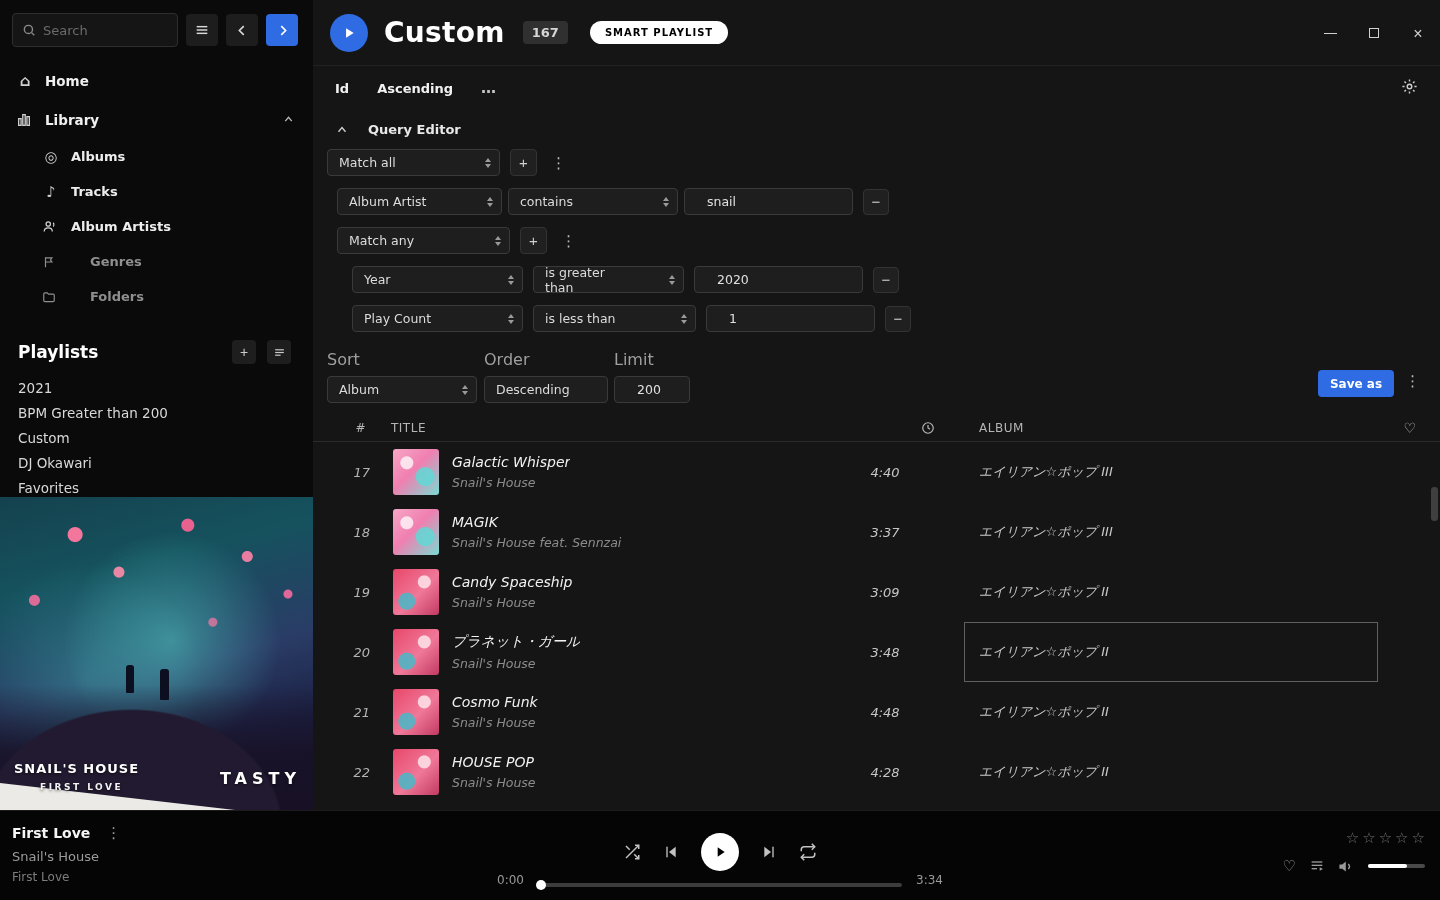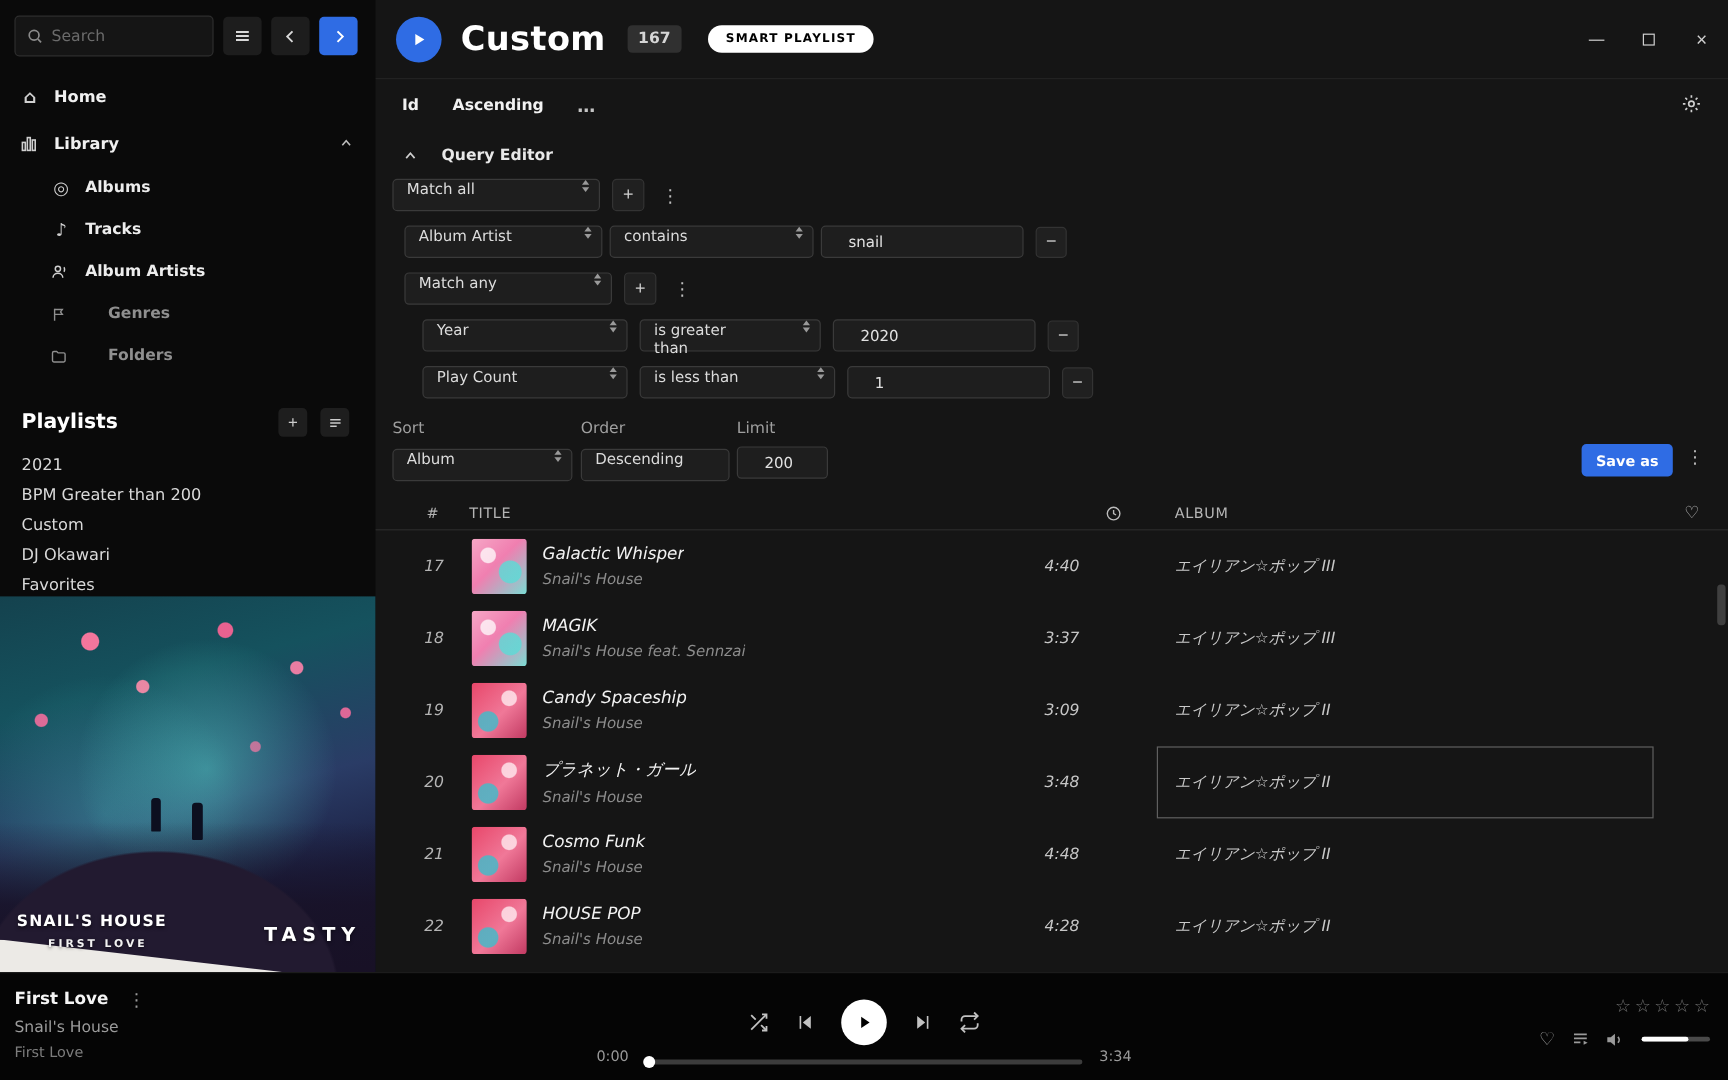--- a/index.html
+++ b/index.html
@@ -78,31 +78,31 @@
   .sort-toolbar { height:44px; display:flex; align-items:center; gap:28px; padding-left:22px; position:relative; }
   .sort-field, .sort-dir { font-size:13px; font-weight:bold; color:#f2f2f2; cursor:pointer; }
   .more-dots { color:#c4c4c4; font-size:15px; font-weight:bold; cursor:pointer; letter-spacing:1px; }
   .toolbar-gear { position:absolute; right:22px; top:12px; cursor:pointer; color:#cfcfcf; }
 
   .qe-head { display:flex; align-items:center; gap:19px; padding-left:22px; margin-top:12px; }
   .qe-collapse { background:none; border:none; color:#cfcfcf; cursor:pointer; padding:0; }
   .qe-title { font-size:13px; font-weight:600; color:#e8e8e8; }
 
   .qe-row { display:flex; align-items:center; margin-top:12px; }
-  .qsel { height:27px; display:inline-flex; align-items:flex-start; justify-content:space-between; background:#1e1e1e; border:1px solid #3a3a3a; border-radius:4px; padding:0 8px 0 11px; font-size:12.5px; color:#dcdcdc; cursor:pointer; flex:0 0 auto;gap:38px; }
+  .qsel { height:27px; display:inline-flex; align-items:center; justify-content:space-between; background:#1e1e1e; border:1px solid #3a3a3a; border-radius:4px; padding:0 8px 0 11px; font-size:12.5px; color:#dcdcdc; cursor:pointer; flex:0 0 auto;gap:38px; }
   .updown { display:flex; flex-direction:column; gap:2px; margin-left:8px; }
   .tu { width:0; height:0; border-left:3.5px solid transparent; border-right:3.5px solid transparent; border-bottom:4px solid #9a9a9a; }
   .td { width:0; height:0; border-left:3.5px solid transparent; border-right:3.5px solid transparent; border-top:4px solid #9a9a9a; }
   .qinput { height:27px; background:#1e1e1e; border:1px solid #3a3a3a; border-radius:4px; padding:0 22px; font-size:12.5px; color:#e0e0e0; font-family:inherit; outline:none; flex:0 0 auto; }
   .icon-btn { width:27px; height:27px; background:#202020; border:1px solid #333; border-radius:4px; color:#d0d0d0; display:grid; place-items:center; cursor:pointer; font-size:15px; line-height:1; flex:0 0 auto; }
   .kebab { background:none; border:none; color:#bdbdbd; font-size:15px; cursor:pointer; padding:0 4px; }
 
   .qe-bottom { position:relative; margin-top:18px; height:48px; }
   .qe-group { position:absolute; top:0; }
-  .qe-label { font-size:13px; color:#9f9f9f; margin-bottom:7px; }
+  .qe-label { font-size:16px; color:#9f9f9f; margin-bottom:7px; }
   .saveas-btn { position:absolute; right:46px; top:20px; height:27px; width:76px; background:var(--accent); color:#fff; border:none; border-radius:4px; font-size:12px; font-weight:bold; cursor:pointer; font-family:inherit; }
   .qe-bottom .kebab { position:absolute; right:16px; top:22px; }
 
   
   .thead { margin-top:16px; height:28px; display:grid; grid-template-columns:67px 1fr 100px 445px 60px; align-items:center; border-bottom:1px solid #2b2b2b; color:#b5b5b5; font-size:12px; letter-spacing:.5px; }
   .thead .h-num { text-align:right; padding-right:14px; cursor:pointer; }
   .thead .h-title { padding-left:11px; cursor:pointer; }
   .thead .h-dur { justify-self:end; cursor:pointer; color:#bbb; }
   .thead .h-album { padding-left:44px; cursor:pointer; }
   .thead .h-fav { justify-self:center; cursor:pointer; font-size:14px; color:#bbb; }

